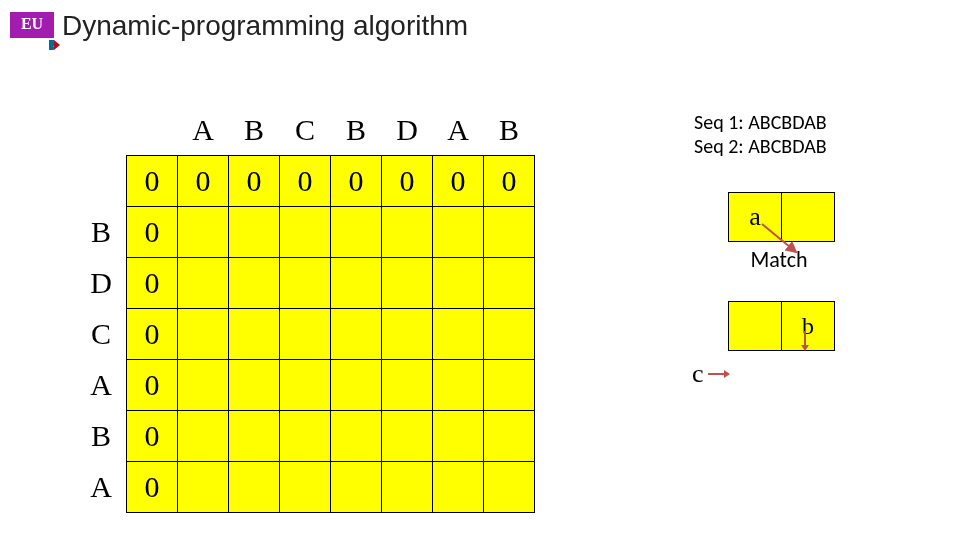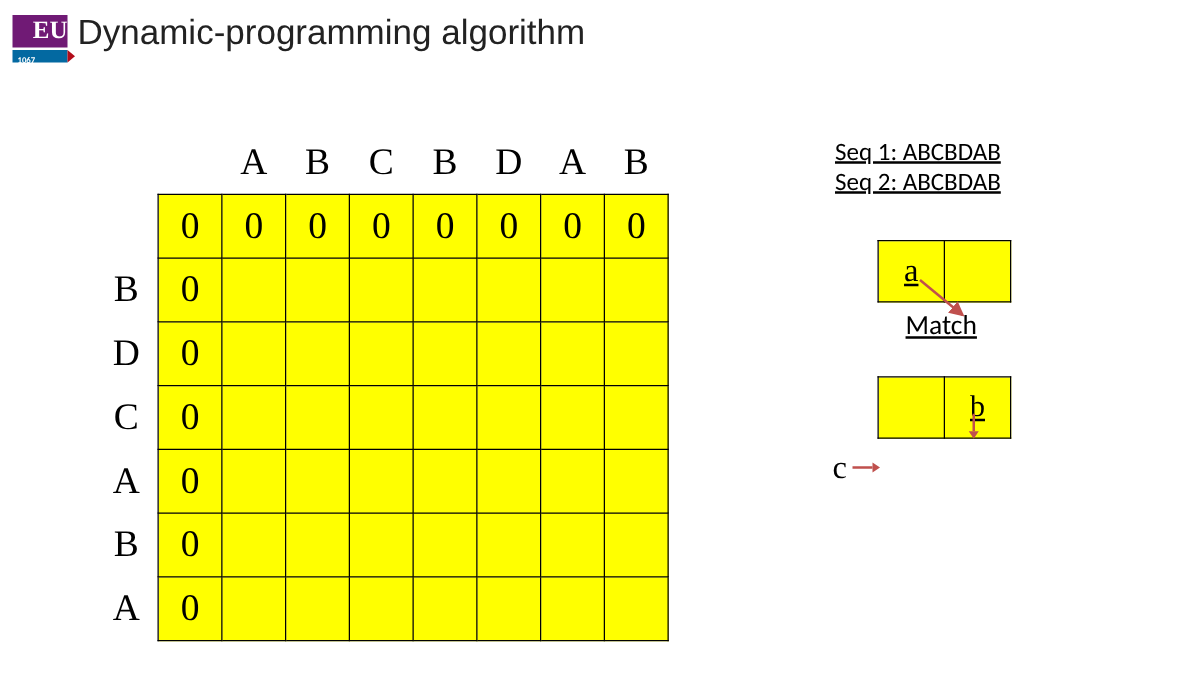--- a/index.html
+++ b/index.html
@@ -18,41 +18,42 @@
   .logo {
     position: absolute;
     top: 12px;
     left: 10px;
     width: 44px;
     height: 44px;
     display: flex;
     flex-direction: column;
   }
   .logo-top {
-    background: #701a75;
+    background: #a21caf;
     color: #fff;
     font-family: Georgia, "Times New Roman", serif;
     font-weight: bold;
-    font-size: 20px;
+    font-size: 16px;
     line-height: 24px;
-    text-align: right;
+    text-align: center;
     height: 26px;
     letter-spacing: 0px;
   }
   .logo-bottom {
     height: 14px;
     position: relative;
     display:flex;
   }
   .logo-banner {
     background:#0369a1;
     flex:1;
     height:10px;
     margin-top:2px;
     position:relative;
+    margin-left:39px;
   }
   .logo-banner::after{
     content:"";
     position:absolute;
     right:-6px;
     top:0;
     border-left:6px solid #b30c1a;
     border-top:5px solid transparent;
     border-bottom:5px solid transparent;
   }
@@ -100,24 +101,23 @@
   }
   .dp-table .cell {
     background: #ffff00;
     border: 1px solid #000;
   }
 
   
   .right-panel {
     position: absolute;
     top: 110px;
-    left: 668px;
+    left: 694px;
     width: 260px;
     font-family: "Calibri", "Segoe UI", Arial, sans-serif;
-    text-decoration: underline;
   }
   .seq-line {
     font-size: 20px;
     line-height: 24px;
     color: #000;
   }
 
   .mini-wrap {
     position: relative;
     margin-top: 34px;

